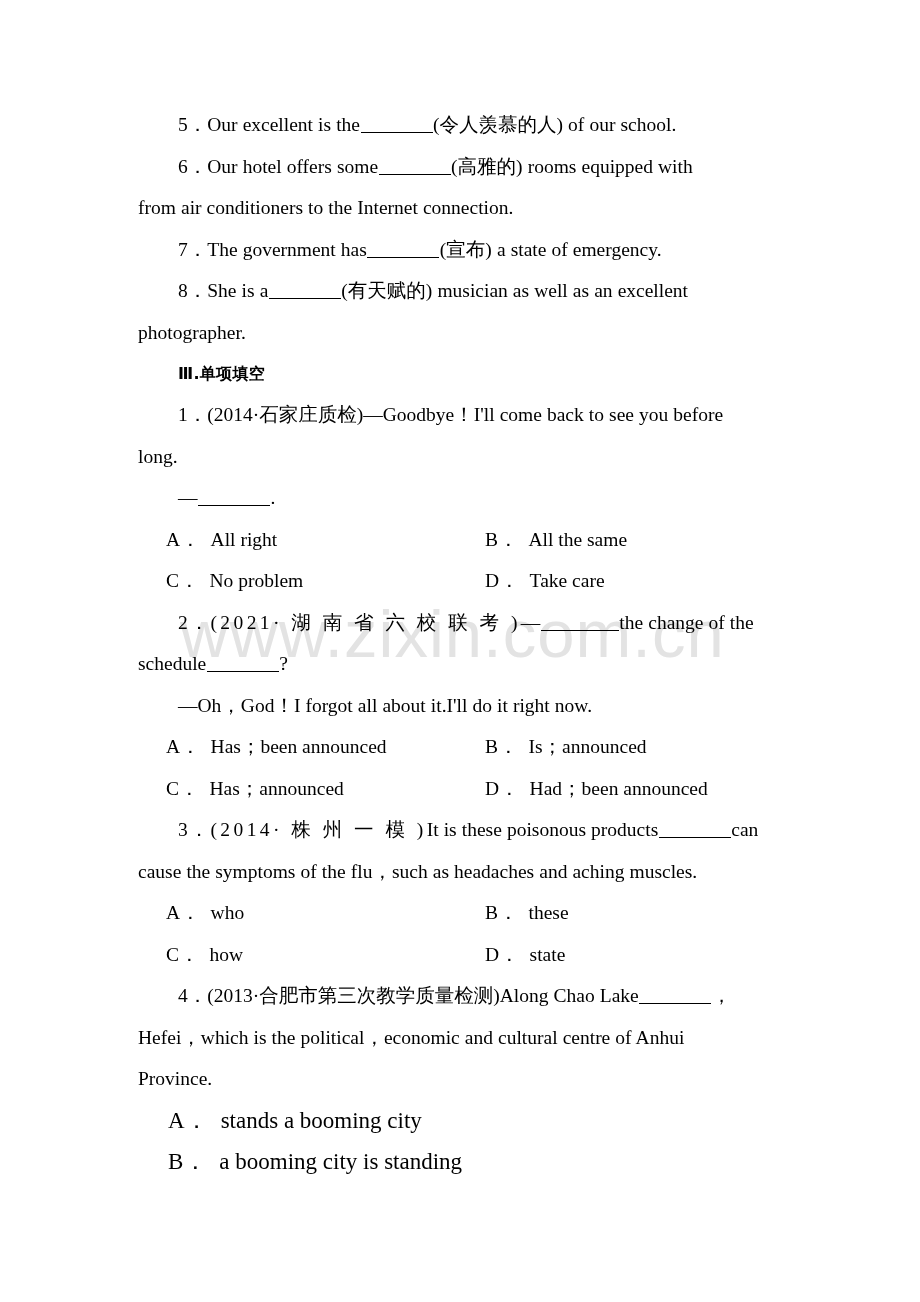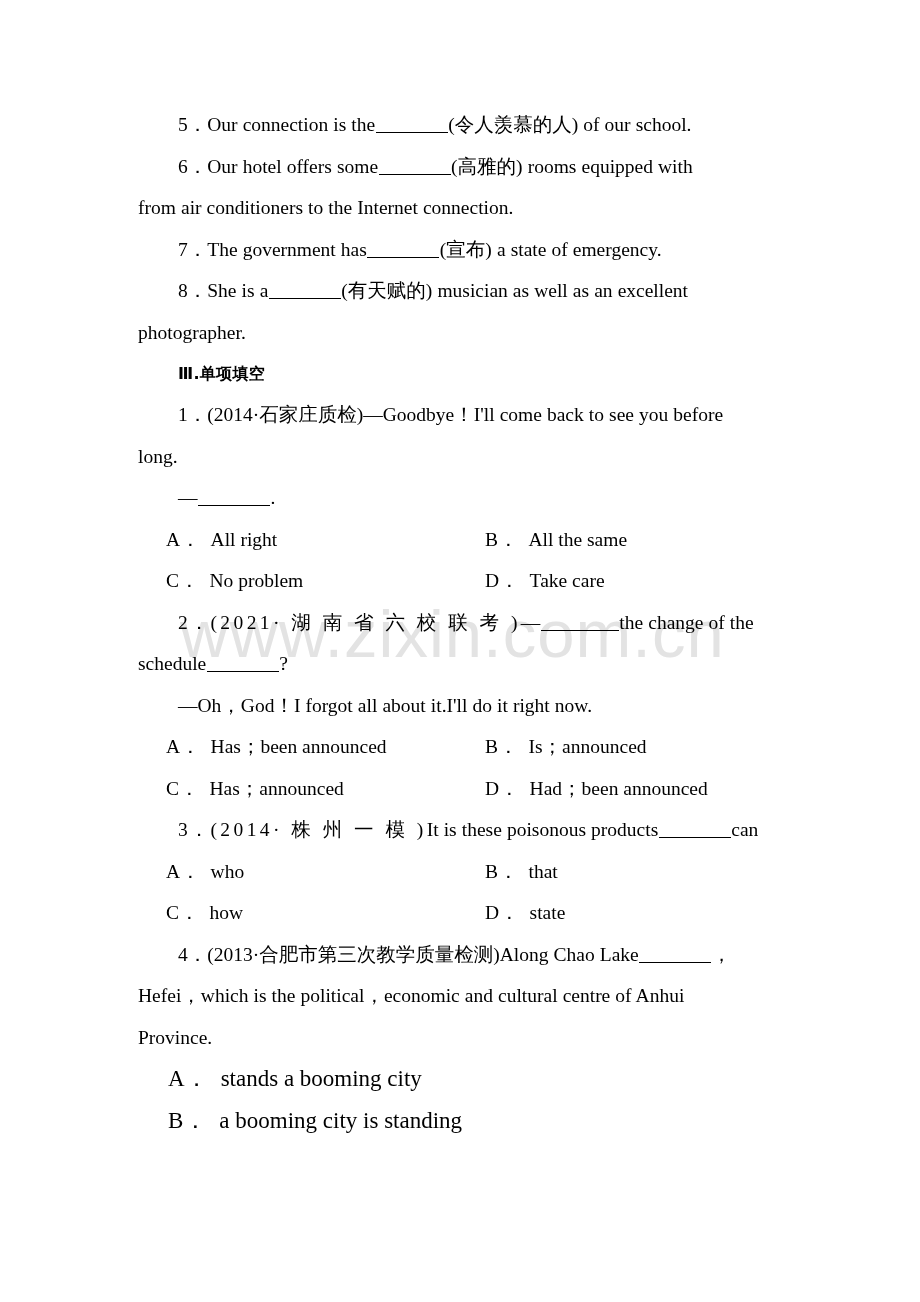--- a/index.html
+++ b/index.html
@@ -113,21 +113,21 @@
 </head>
 <body>
 
 <div class="page">
 
   <div class="watermark">www.zixin.com.cn</div>
 
   <div class="content above-wm">
 
     <p class="p indent nojust">
-      <span>5．</span><span>Our connection is the</span><span class="blank"></span><span>(令人羡慕的人)</span><span> of our school.</span>
+      <span>5．</span><span>Our excellent is the</span><span class="blank"></span><span>(令人羡慕的人)</span><span> of our school.</span>
     </p>
 
     <p class="p indent">
       <span>6．</span><span>Our hotel offers some</span><span class="blank"></span><span>(高雅的)</span><span> rooms equipped with</span>
     </p>
     <p class="p nojust">from air conditioners to the Internet connection.</p>
 
     <p class="p indent nojust">
       <span>7．</span><span>The government has</span><span class="blank"></span><span>(宣布)</span><span> a state of emergency.</span>
     </p>
@@ -167,23 +167,24 @@
       <span class="opt colB"><span class="opt-letter">B．</span><span class="opt-text">Is；announced</span></span>
     </div>
     <div class="opts">
       <span class="opt colA"><span class="opt-letter">C．</span><span class="opt-text">Has；announced</span></span>
       <span class="opt colB"><span class="opt-letter">D．</span><span class="opt-text">Had；been announced</span></span>
     </div>
 
     <p class="p indent nojust">
       <span class="sp-med">3．</span><span class="sp-wide">(2014· 株 州 一 模 )</span><span>It  is  these  poisonous  products</span><span class="blank"></span><span>can</span>
     </p>
+    <p class="p nojust">cause the symptoms of the flu，such as headaches and aching muscles.</p>
     <div class="opts">
       <span class="opt colA"><span class="opt-letter">A．</span><span class="opt-text">who</span></span>
-      <span class="opt colB"><span class="opt-letter">B．</span><span class="opt-text">that</span></span>
+      <span class="opt colB"><span class="opt-letter">B．</span><span class="opt-text">these</span></span>
     </div>
     <div class="opts">
       <span class="opt colA"><span class="opt-letter">C．</span><span class="opt-text">how</span></span>
       <span class="opt colB"><span class="opt-letter">D．</span><span class="opt-text">state</span></span>
     </div>
 
     <p class="p indent nojust">
       <span>4．</span><span>(2013·合肥市第三次教学质量检测)</span><span>Along Chao Lake</span><span class="blank"></span><span>，</span>
     </p>
     <p class="p nojust">Hefei，which is the political，economic and cultural centre of Anhui</p>

